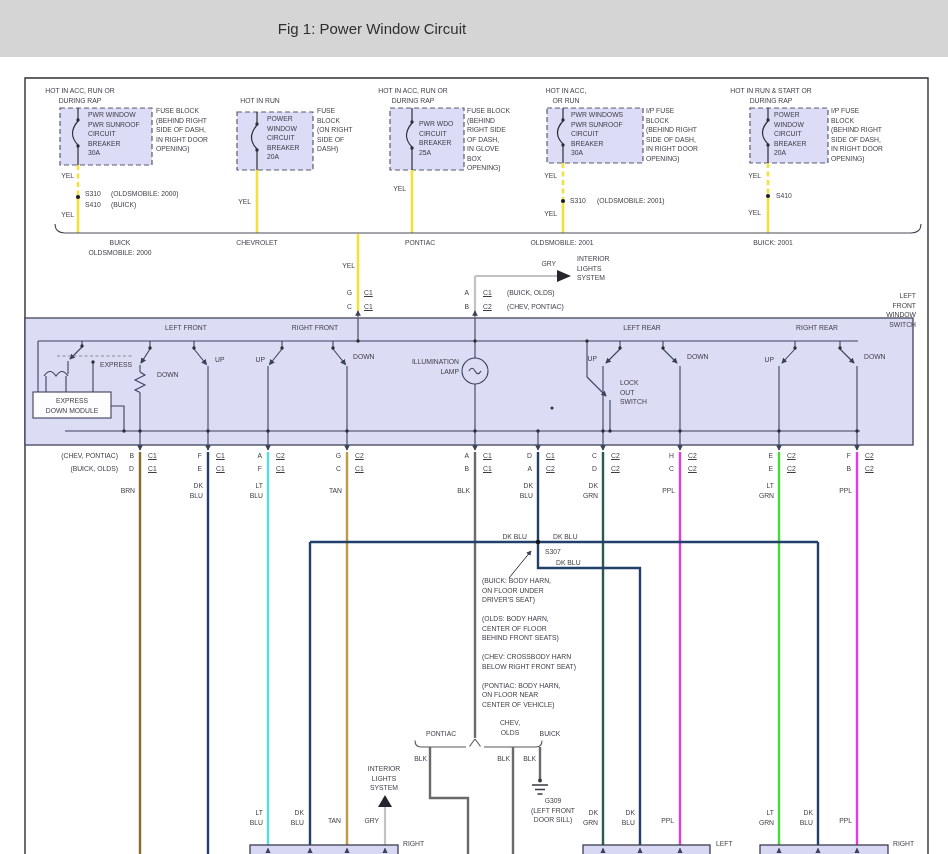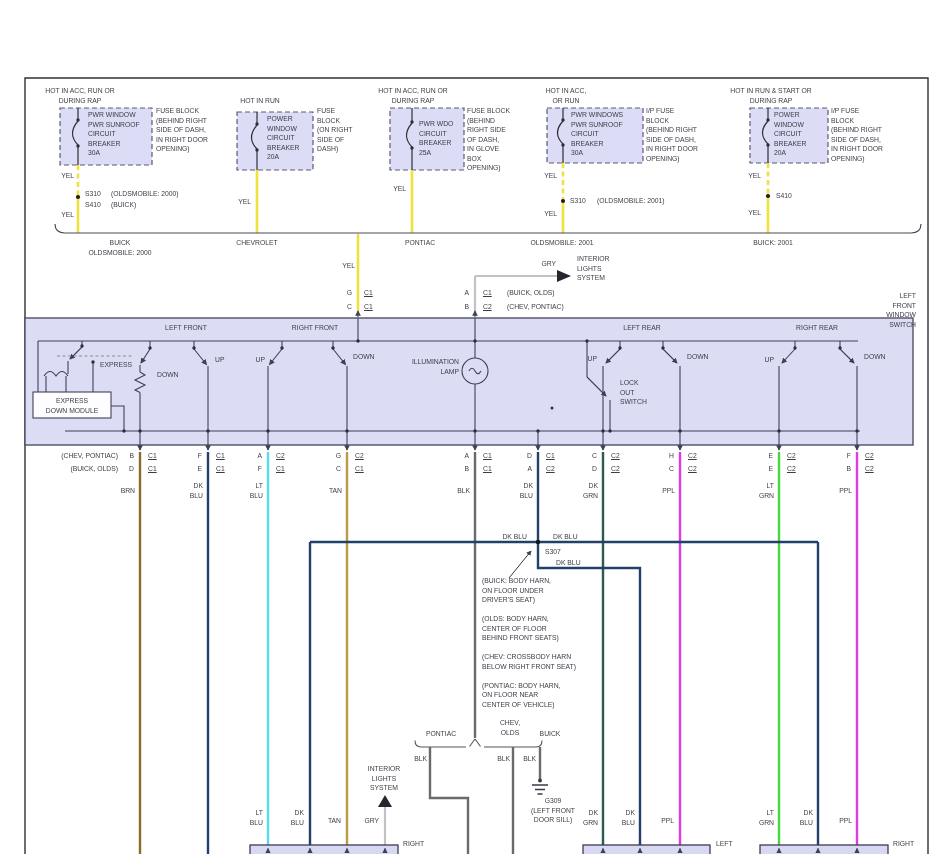--- a/index.html
+++ b/index.html
@@ -12,20 +12,23 @@
   .l{position:absolute;font-size:6.8px;line-height:1.4;color:#3b3b45;
      white-space:pre-line;z-index:2}
   .c{transform:translateX(-50%);text-align:center}
   .r{transform:translateX(-100%);text-align:right}
   .u{text-decoration:underline}
 </style>
 </head>
 <body>
 
 <div class="page">
+  <div class="titlebar">
+    <div class="title">Fig 1: Power Window Circuit</div>
+  </div>
 
   <svg class="dsvg" width="948" height="854" viewBox="0 0 948 854">
     <defs>
       <marker id="ah" viewBox="0 0 10 10" refX="8.5" refY="5" markerWidth="5.2" markerHeight="5.2" orient="auto">
         <path d="M0,0 L10,5 L0,10 Z" fill="#3c415a"></path>
       </marker>
     </defs>
 
     <path d="M25,854 L25,78 L928,78 L928,854" fill="none" stroke="#2f2f38" stroke-width="1.4"></path>
 

